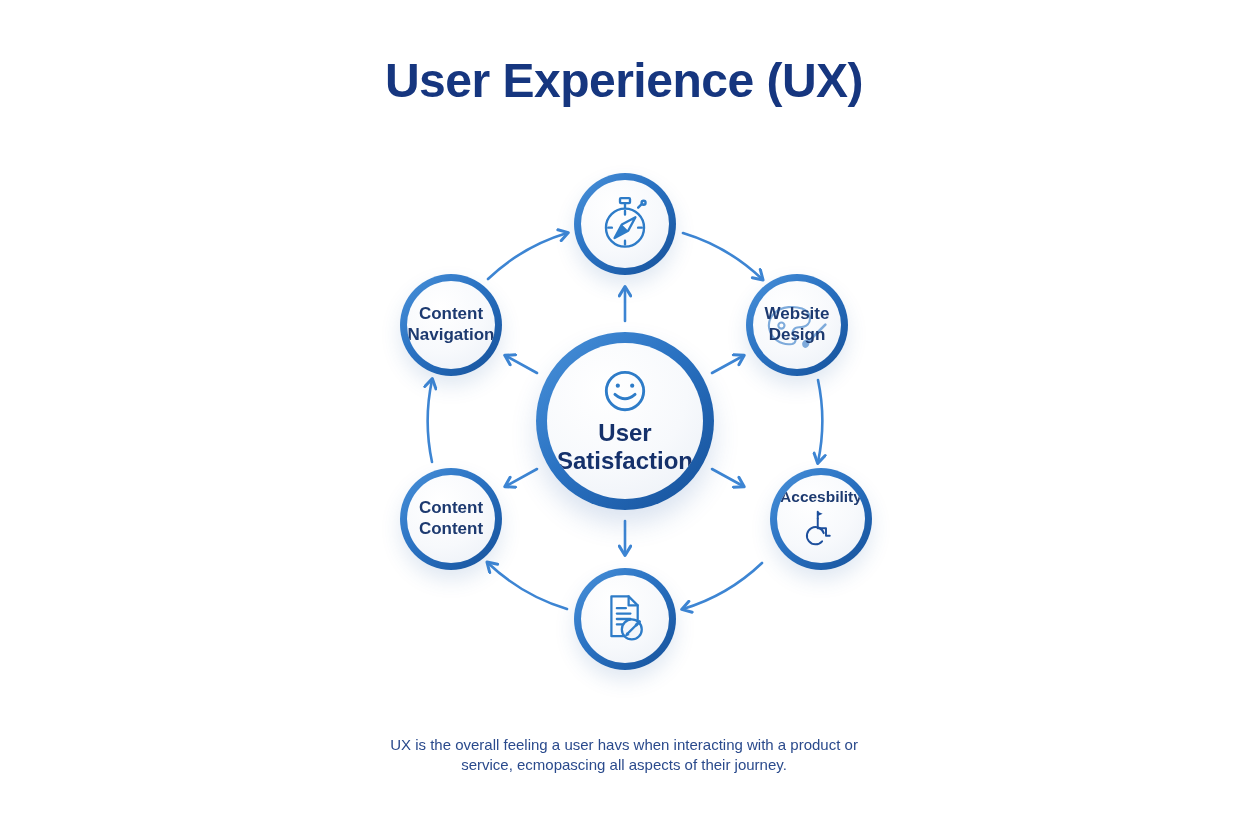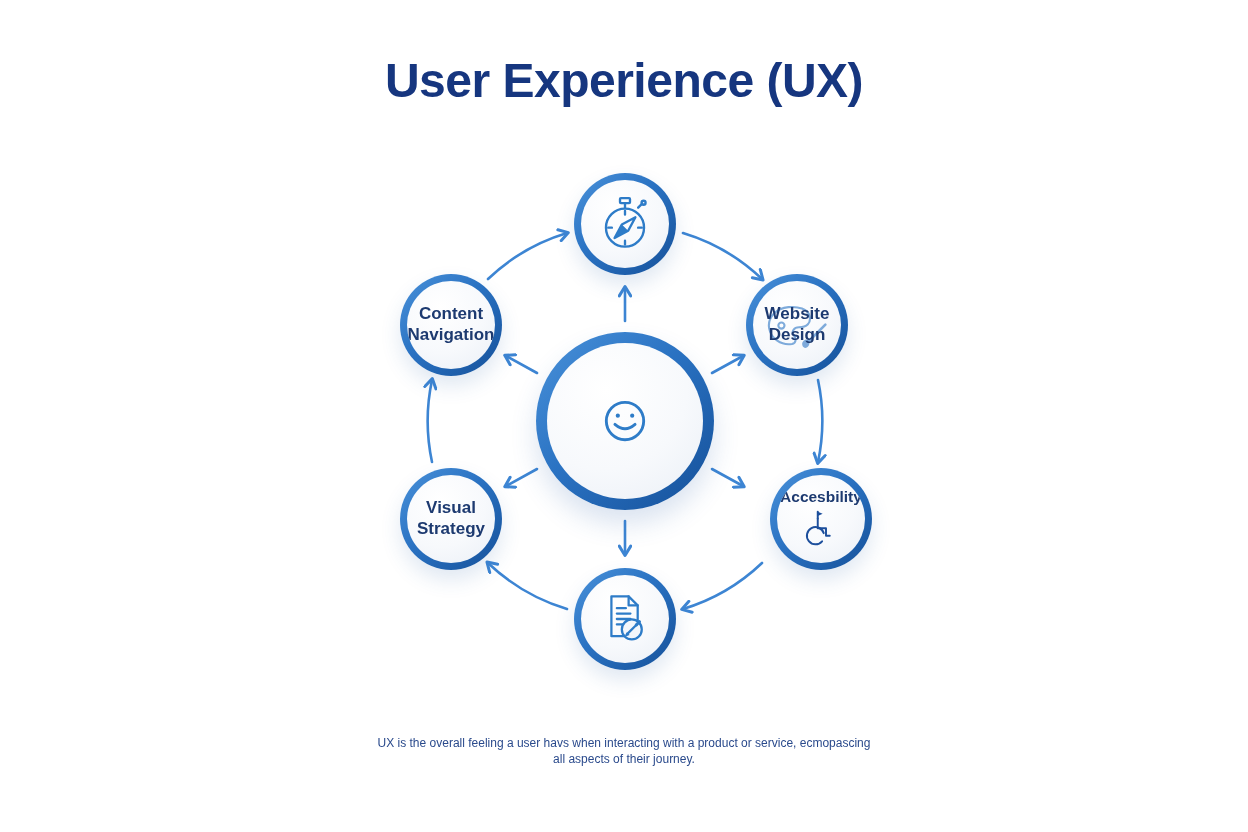--- a/index.html
+++ b/index.html
@@ -54,21 +54,21 @@
     color:#15316b;width:140px;margin-top:5px;
   }
 
   .bg-icon{position:absolute;left:50%;top:50%;transform:translate(-52%,-46%);z-index:1;opacity:.8;}
   .icon-block{display:block;}
 
   
   #caption{
     position:absolute;top:735px;left:50%;transform:translateX(-50%);
     width:505px;margin:0;text-align:center;
-    font-size:12px;line-height:1.36;color:#2a4a8c;
+    font-size:15px;line-height:1.36;color:#2a4a8c;
   }
 </style>
 </head>
 <body>
 
 <div id="stage">
 
   <h1 id="title">User Experience (UX)</h1>
 
   <svg id="arrows" viewBox="0 0 1248 832" fill="none">
@@ -96,20 +96,21 @@
   </svg>
 
   <div class="node center pos-center">
     <div class="inner">
       <svg class="icon-block" width="46" height="46" viewBox="0 0 48 48" fill="none" stroke="#2e7cc8" stroke-width="3">
         <circle cx="24" cy="24" r="19.5"></circle>
         <circle cx="16.5" cy="18.5" r="2.2" fill="#2e7cc8" stroke="none"></circle>
         <circle cx="31.5" cy="18.5" r="2.2" fill="#2e7cc8" stroke="none"></circle>
         <path d="M13.5,27.5 Q24,36.5 34.5,27.5" stroke-linecap="round"></path>
       </svg>
+      <div class="clabel">User Satisfaction</div>
     </div>
   </div>
 
   <div class="node sm pos-top">
     <div class="inner">
       <svg class="icon-block" width="58" height="58" viewBox="0 0 64 64" fill="none" stroke="#2e7cc8" stroke-width="2.6" stroke-linecap="round" stroke-linejoin="round">
         <rect x="26.5" y="3.5" width="11" height="5.5" rx="1"></rect>
         <path d="M32,9 L32,13.5"></path>
         <path d="M46.5,14 L51,9.5"></path>
         <circle cx="52.5" cy="8.5" r="2.2"></circle>
@@ -154,21 +155,21 @@
         <circle cx="39.5" cy="43.5" r="11" fill="#f4f7fb"></circle>
         <path d="M34,49 L45,38"></path>
         <polygon points="31.5,51.5 34,46.5 37.2,49.7" fill="#2e7cc8" stroke="none"></polygon>
         <path d="M44.5,38.5 L48,35" stroke-width="3.4"></path>
       </svg>
     </div>
   </div>
 
   <div class="node sm pos-cs">
     <div class="inner">
-      <div class="label">Visual Strategy</div>
+      <div class="label">Content Content</div>
     </div>
   </div>
 
   <div class="node sm pos-wn">
     <div class="inner">
       <div class="label">Content Navigation</div>
     </div>
   </div>
 
   <p id="caption">UX is the overall feeling a user havs when interacting with a product or service, ecmopascing all aspects of their journey.</p>

